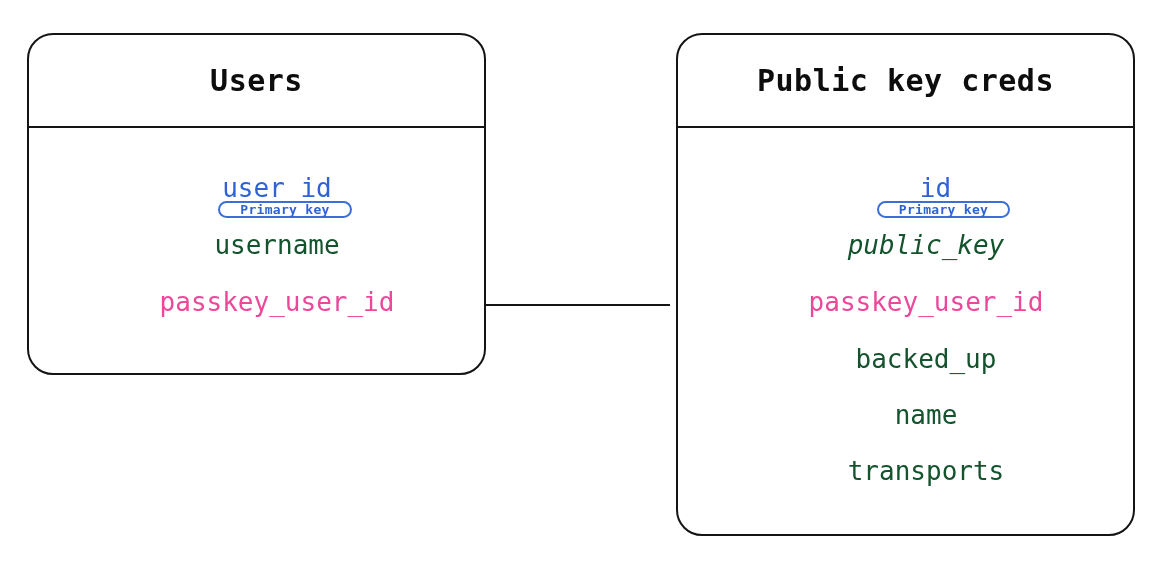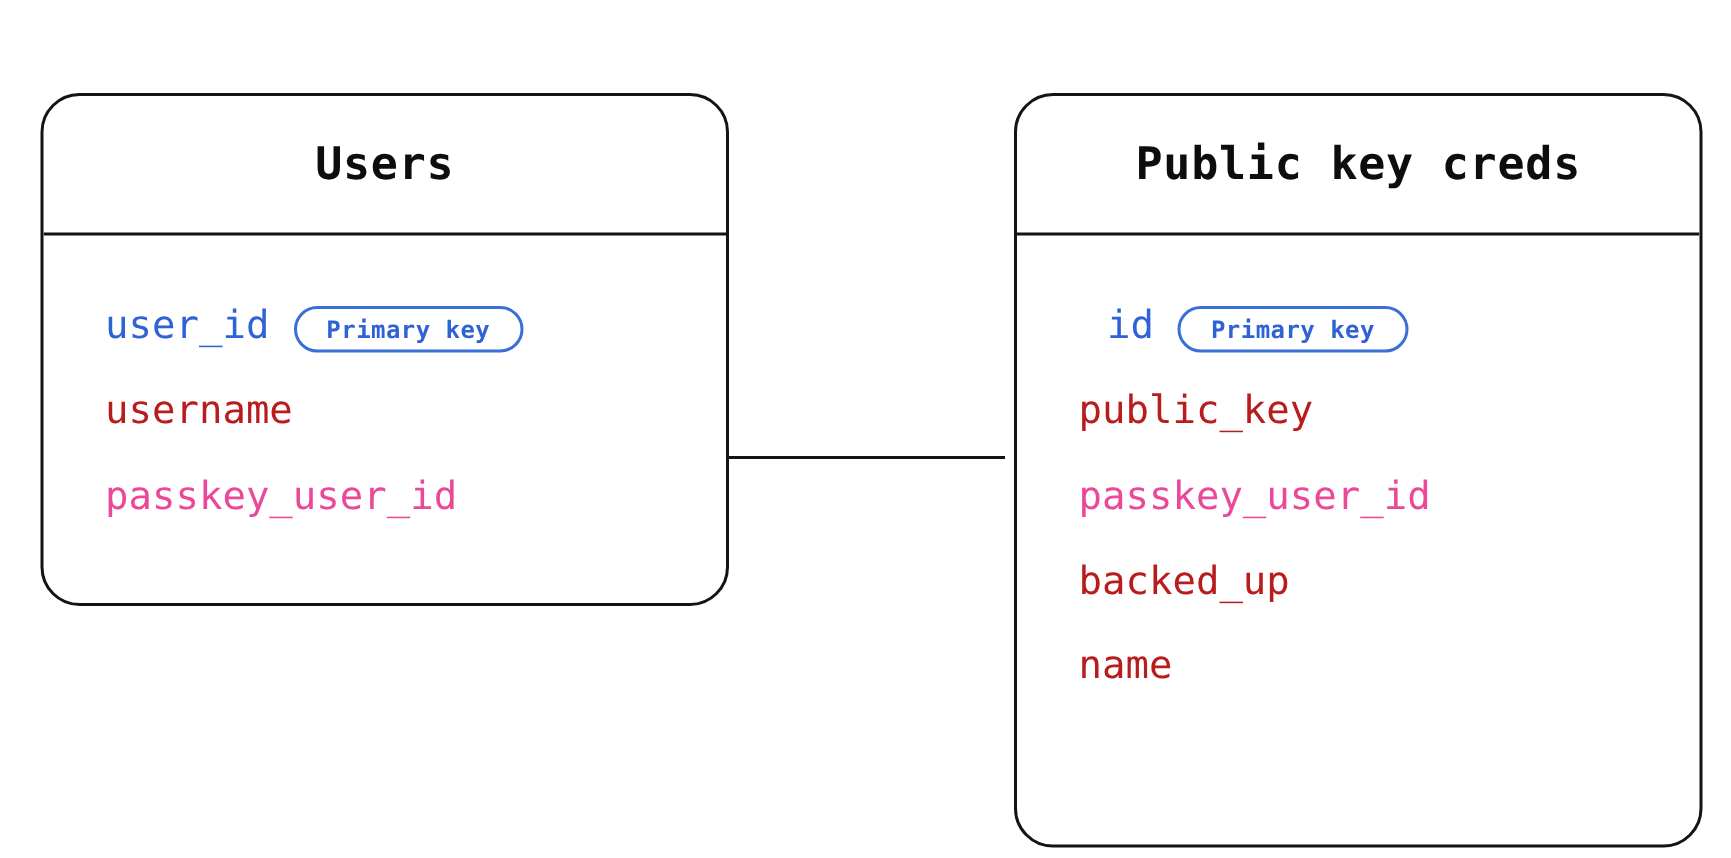--- a/index.html
+++ b/index.html
@@ -24,21 +24,20 @@
   }
 
   
   .entity {
     position: absolute;
     box-sizing: border-box;
     background: #ffffff;
     border: 2px solid #141414;
     border-radius: 26px;
     overflow: hidden;
-    margin-top: 29px;
   }
 
   .entity-header {
     position: absolute;
     left: 0;
     right: 0;
     top: 0;
     display: flex;
     align-items: center;
     justify-content: center;
@@ -61,53 +60,54 @@
     left: 0;
     right: 0;
     box-sizing: border-box;
   }
 
   .field-row {
     position: absolute;
     left: 0;
     right: 0;
     display: flex;
-    align-items: flex-start;
+    align-items: center;
     height: 34px;
     white-space: nowrap;
+    flex-direction: column;
   }
 
   .field-name {
     font-family: "DejaVu Sans Mono", "Liberation Mono", monospace;
     font-size: 26px;
     line-height: 1;
     color: #141414;
     white-space: nowrap;
   }
   .field-name.pk    { color: #2f63d4; }
   .field-name.fk    { color: #ec4899; }
-  .field-name.plain { color: #b91c1c; }
+  .field-name.plain { color: #14532d; }
 
   
   .pk-badge {
     display: inline-flex;
     align-items: center;
     justify-content: center;
     box-sizing: border-box;
     margin-left: 16px;
     height: 31px;
     padding: 0 20px;
     border: 2px solid #3a6fd8;
     border-radius: 999px;
     background: #ffffff;
   }
   .pk-badge-label {
     font-family: "DejaVu Sans Mono", "Liberation Mono", monospace;
     font-weight: 700;
-    font-size: 16px;
+    font-size: 13px;
     letter-spacing: 0.3px;
     color: #2f63d4;
     line-height: 1;
     white-space: nowrap;
   }
 
   
   .connector {
     position: absolute;
     background: #141414;
@@ -153,35 +153,38 @@
 
     <div class="entity-fields" style="top:95px; bottom:0;">
 
       <div class="field-row" style="top:45px; padding-left:60px;">
         <span class="field-name pk">id</span>
         <span class="pk-badge">
           <span class="pk-badge-label">Primary key</span>
         </span>
       </div>
 
-      <div class="field-row" style="top:102px; padding-left:41px;">
+      <div class="field-row" style="top:102px; padding-left:41px;font-style:italic;">
         <span class="field-name plain">public_key</span>
       </div>
 
       <div class="field-row" style="top:159px; padding-left:41px;">
         <span class="field-name fk">passkey_user_id</span>
       </div>
 
       <div class="field-row" style="top:272px; padding-left:41px;">
         <span class="field-name plain">name</span>
       </div>
 
       <div class="field-row" style="top:216px; padding-left:41px;">
         <span class="field-name plain">backed_up</span>
       </div>
 
+      <div class="field-row" style="top:328px; padding-left:41px;">
+        <span class="field-name plain">transports</span>
+      </div>
 
     </div>
   </div>
 
   <div class="connector" style="left:484px; top:304px; width:186px;"></div>
 
 </div>
 
 </body></html>

